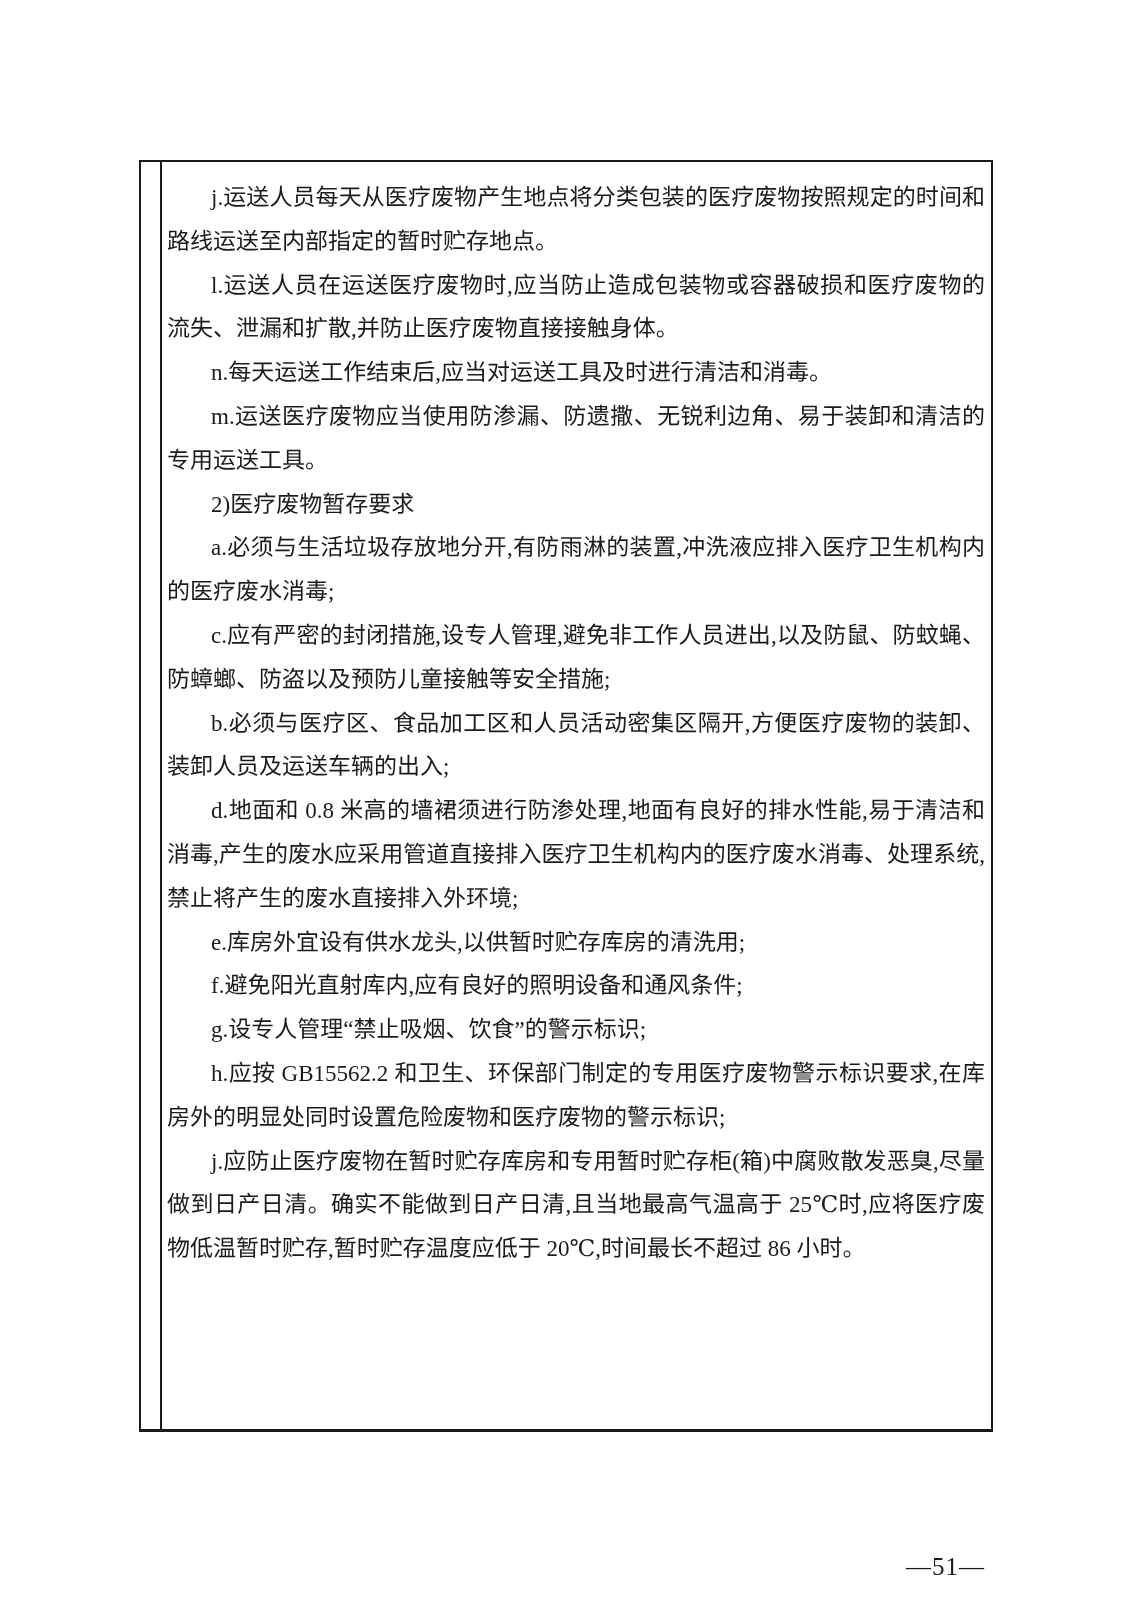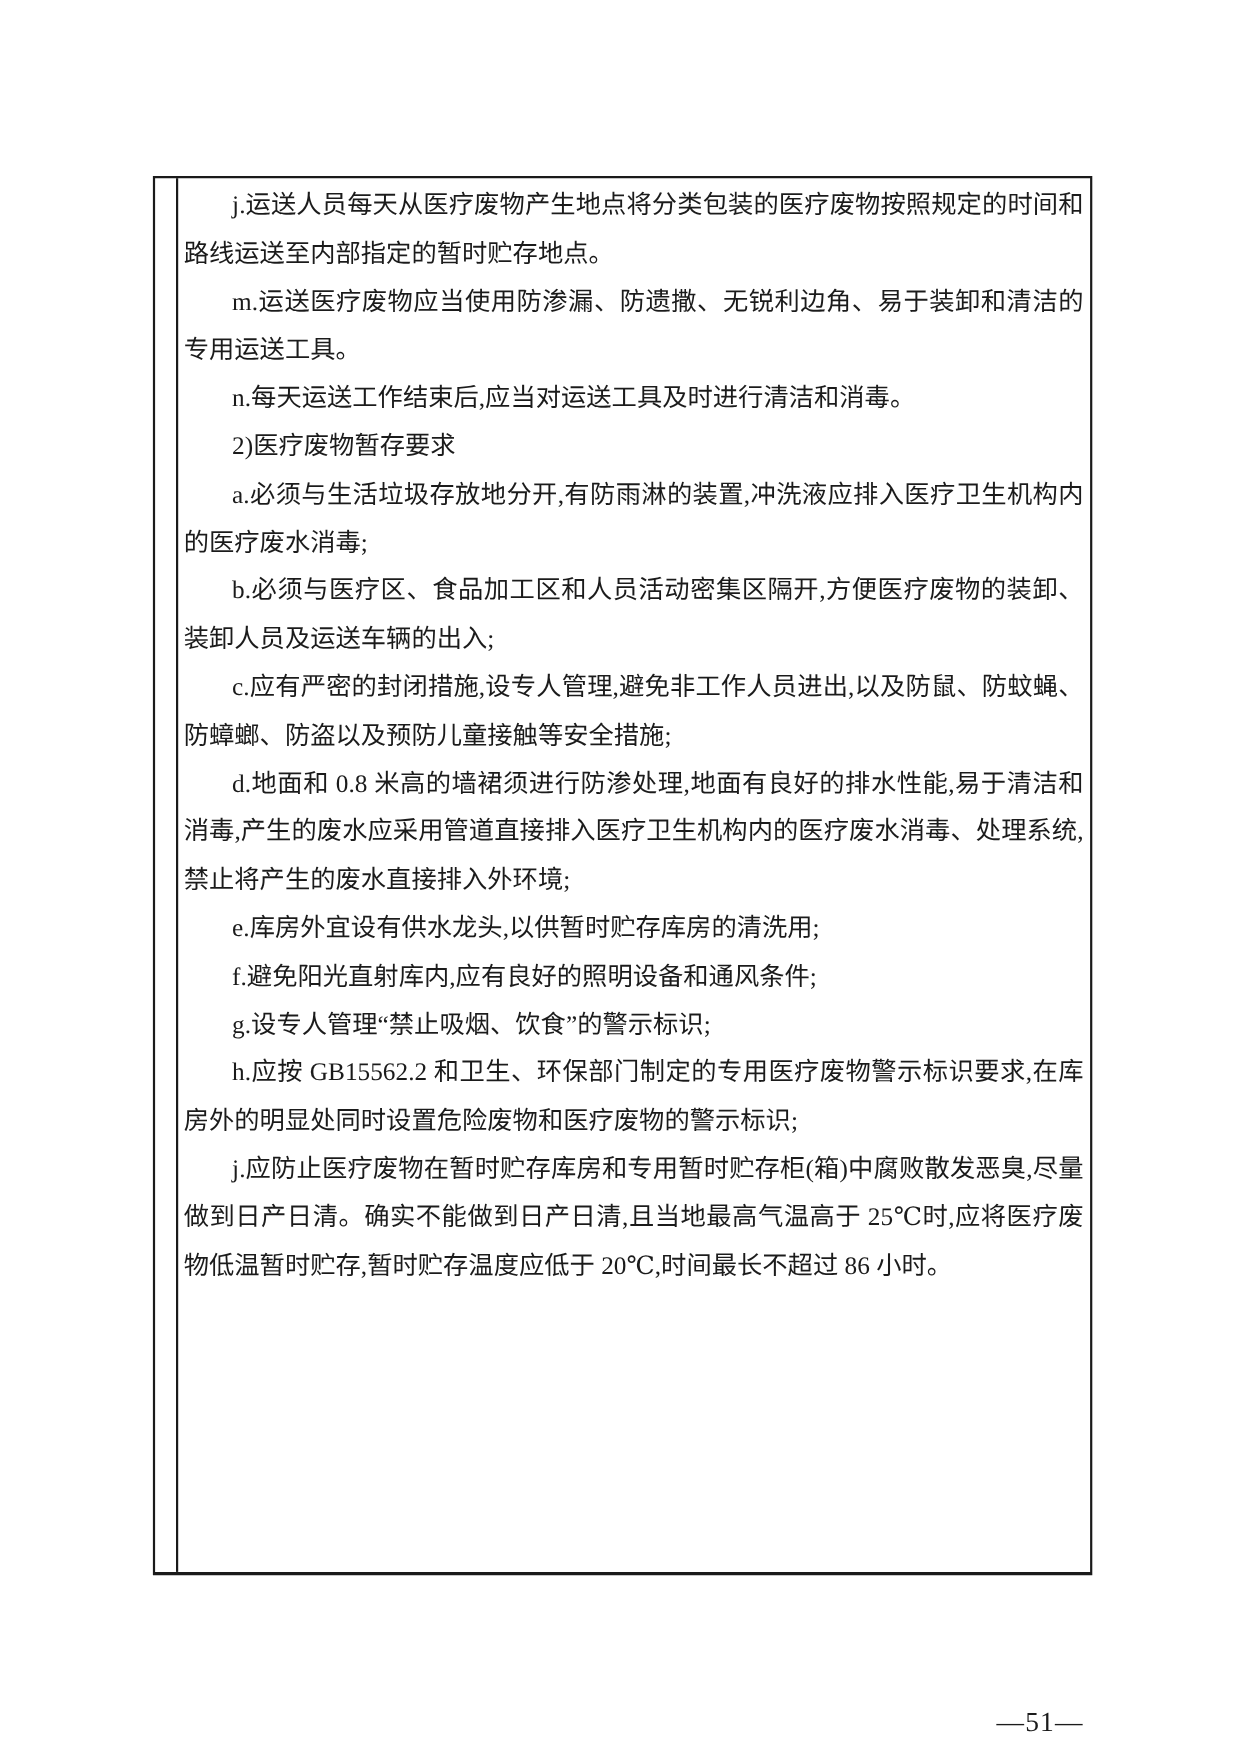--- a/index.html
+++ b/index.html
@@ -29,21 +29,21 @@
   }
   .row-label-cell {
     flex: none;
     width: 21px;
     border-right: 2px solid #1a1a1a;
     box-sizing: border-box;
   }
   .content-cell {
     flex: 1 1 auto;
     box-sizing: border-box;
-    padding: 3px 6px 0 5px;
+    padding: 14px 6px 0 5px;
     overflow: hidden;
   }
   .para {
     margin: 0;
     font-size: 23px;
     line-height: 43.8px;
     color: #1b1b1b;
     text-align: justify;
     text-indent: 44px;
     font-family: "Liberation Serif", "DejaVu Serif", serif;
@@ -62,26 +62,27 @@
 </style>
 </head>
 <body>
 
 <div class="sheet">
 
   <div class="doc-table">
     <div class="row-label-cell"></div>
     <div class="content-cell">
       <p class="para">j.运送人员每天从医疗废物产生地点将分类包装的医疗废物按照规定的时间和路线运送至内部指定的暂时贮存地点。</p>
+      <p class="para">l.运送人员在运送医疗废物时,应当防止造成包装物或容器破损和医疗废物的流失、泄漏和扩散,并防止医疗废物直接接触身体。</p>
+      <p class="para">n.每天运送工作结束后,应当对运送工具及时进行清洁和消毒。</p>
       <p class="para">m.运送医疗废物应当使用防渗漏、防遗撒、无锐利边角、易于装卸和清洁的专用运送工具。</p>
-      <p class="para">n.每天运送工作结束后,应当对运送工具及时进行清洁和消毒。</p>
       <p class="para">2)医疗废物暂存要求</p>
       <p class="para">a.必须与生活垃圾存放地分开,有防雨淋的装置,冲洗液应排入医疗卫生机构内的医疗废水消毒;</p>
+      <p class="para">c.应有严密的封闭措施,设专人管理,避免非工作人员进出,以及防鼠、防蚊蝇、防蟑螂、防盗以及预防儿童接触等安全措施;</p>
       <p class="para">b.必须与医疗区、食品加工区和人员活动密集区隔开,方便医疗废物的装卸、装卸人员及运送车辆的出入;</p>
-      <p class="para">c.应有严密的封闭措施,设专人管理,避免非工作人员进出,以及防鼠、防蚊蝇、防蟑螂、防盗以及预防儿童接触等安全措施;</p>
       <p class="para">d.地面和 0.8 米高的墙裙须进行防渗处理,地面有良好的排水性能,易于清洁和消毒,产生的废水应采用管道直接排入医疗卫生机构内的医疗废水消毒、处理系统,禁止将产生的废水直接排入外环境;</p>
       <p class="para">e.库房外宜设有供水龙头,以供暂时贮存库房的清洗用;</p>
       <p class="para">f.避免阳光直射库内,应有良好的照明设备和通风条件;</p>
       <p class="para">g.设专人管理“禁止吸烟、饮食”的警示标识;</p>
       <p class="para">h.应按 GB15562.2 和卫生、环保部门制定的专用医疗废物警示标识要求,在库房外的明显处同时设置危险废物和医疗废物的警示标识;</p>
       <p class="para">j.应防止医疗废物在暂时贮存库房和专用暂时贮存柜(箱)中腐败散发恶臭,尽量做到日产日清。确实不能做到日产日清,且当地最高气温高于 25℃时,应将医疗废物低温暂时贮存,暂时贮存温度应低于 20℃,时间最长不超过 86 小时。</p>
     </div>
   </div>
 
   <div class="page-number">—51—</div>

